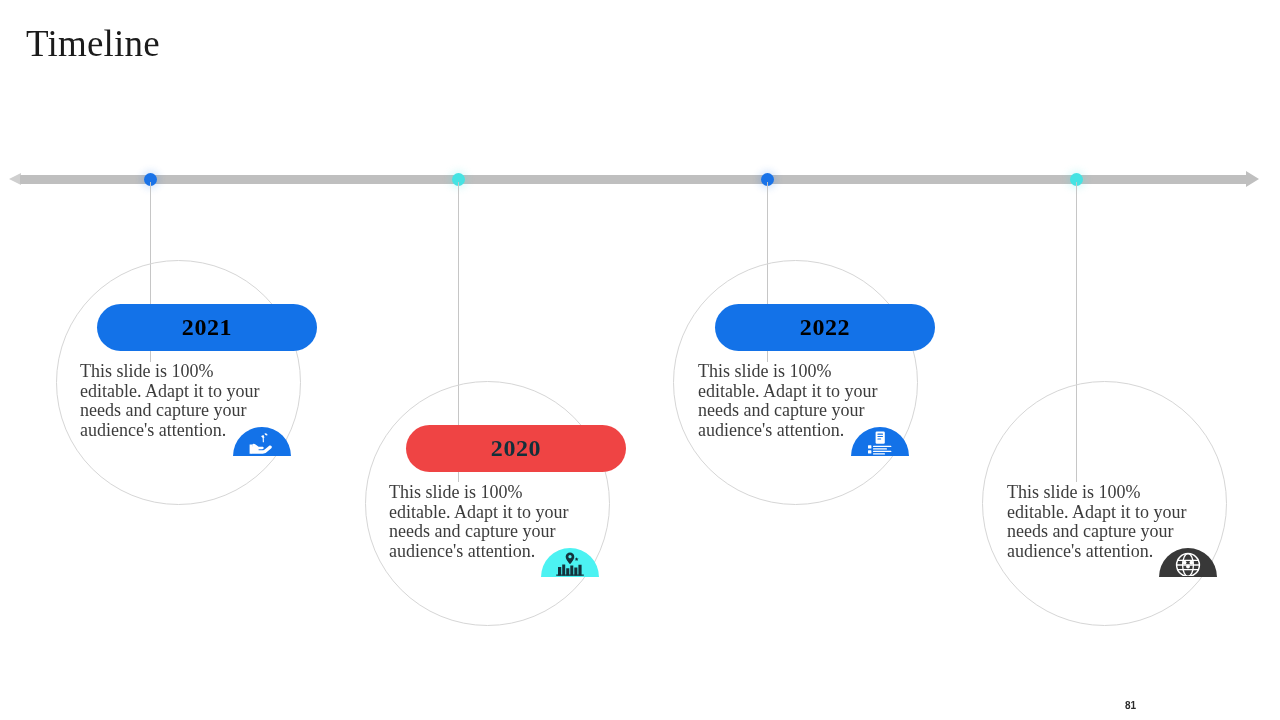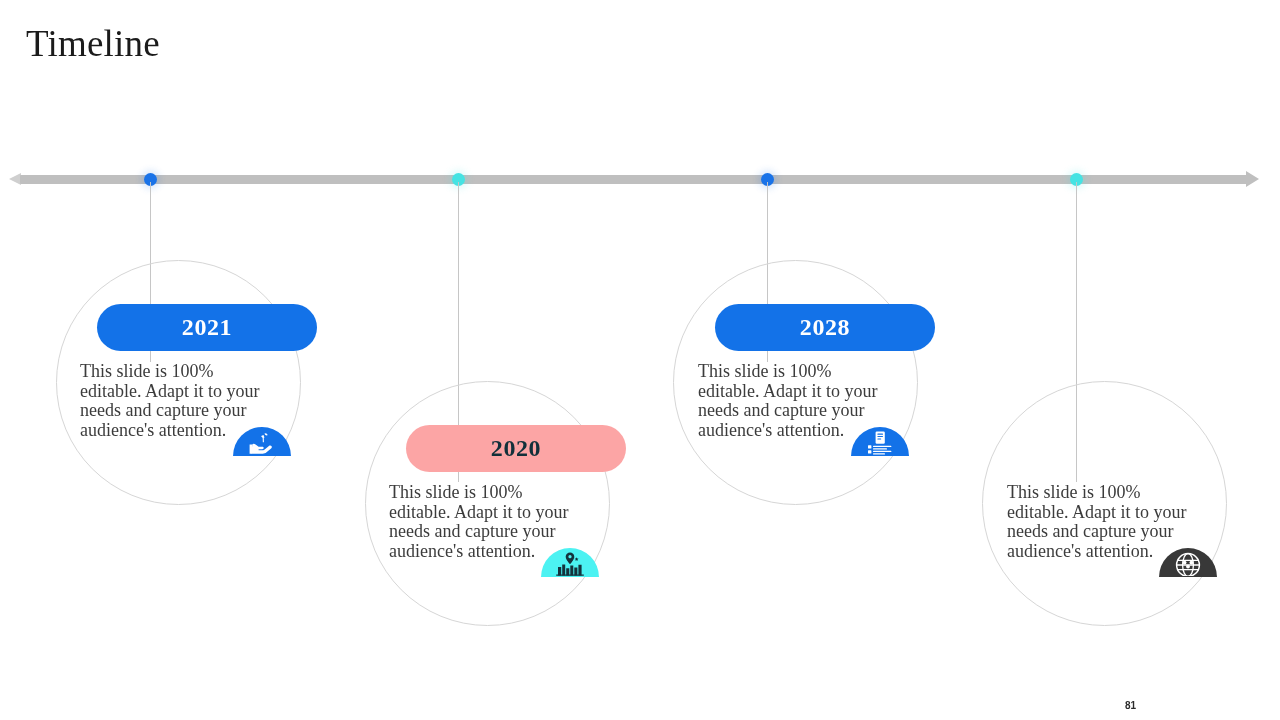--- a/index.html
+++ b/index.html
@@ -111,22 +111,22 @@
     justify-content: center;
     box-sizing: border-box;
   }
   .pill-label {
     font-family: "Liberation Serif", serif;
     font-weight: 700;
     font-size: 24px;
     letter-spacing: 0.6px;
   }
   .pill.blue { background: #1372e8; }
-  .pill.blue .pill-label { color: #ffffff; }
-  .pill.cyan { background: #fca5a5; }
+  .pill.blue .pill-label { color: #000000; }
+  .pill.cyan { background: #ef4444; }
   .pill.cyan .pill-label { color: #12303a; }
 
   
   .body-copy {
     position: absolute;
     width: 184px;
     font-family: Liberation Serif, serif;
     font-size: 18px;
     line-height: 19.5px;
     color: #3c3c3c;
@@ -216,21 +216,21 @@
         <path d="M15 .5c2.4 0 4.3 1.9 4.3 4.3 0 3.1-4.3 7.4-4.3 7.4s-4.3-4.3-4.3-7.4C10.7 2.4 12.6.5 15 .5z" fill="#14323c"></path>
         <circle cx="15" cy="4.7" r="1.6" fill="#4cf2f2"></circle>
         <path d="M21.6 5.2l.6 1.2 1.3.2-.95.9.23 1.3-1.18-.62-1.18.62.23-1.3-.95-.9 1.3-.2z" fill="#14323c"></path>
         <path d="M3.0 15.0h3.2v8.4H3.0zM7.2 12.4h3.0v11.0h-3.0zM11.2 16.2h3.1v7.2h-3.1zM15.3 13.6h3.0v9.8h-3.0zM19.3 15.6h3.1v7.8h-3.1zM23.4 12.8h3.2v10.6h-3.2z" fill="#14323c"></path>
         <path d="M1.2 22.6h27.6v1.2H1.2z" fill="#14323c"></path>
       </svg>
     </span>
   </div>
 
   <div class="pill blue" style="left:715px; top:304px; width:220px;">
-    <span class="pill-label">2028</span>
+    <span class="pill-label">2022</span>
   </div>
   <div class="body-copy" style="left:698px; top:362px;">This slide is 100% editable. Adapt it to your needs and capture your audience's attention.</div>
   <div class="badge blue" style="left:851px; top:427px;">
     <span>
       <svg width="28" height="24" viewBox="0 0 28 24" fill="none">
         <rect x="9.6" y="0.6" width="9.2" height="12.2" rx="1.2" fill="#ffffff"></rect>
         <rect x="11.4" y="2.6" width="5.6" height="1.1" rx="0.5" fill="#1372e8"></rect>
         <rect x="11.4" y="5.0" width="5.6" height="1.1" rx="0.5" fill="#1372e8"></rect>
         <rect x="11.4" y="7.4" width="3.8" height="1.1" rx="0.5" fill="#1372e8"></rect>
         <rect x="2.0" y="14.2" width="3.4" height="3.4" rx="0.6" fill="#ffffff"></rect>

